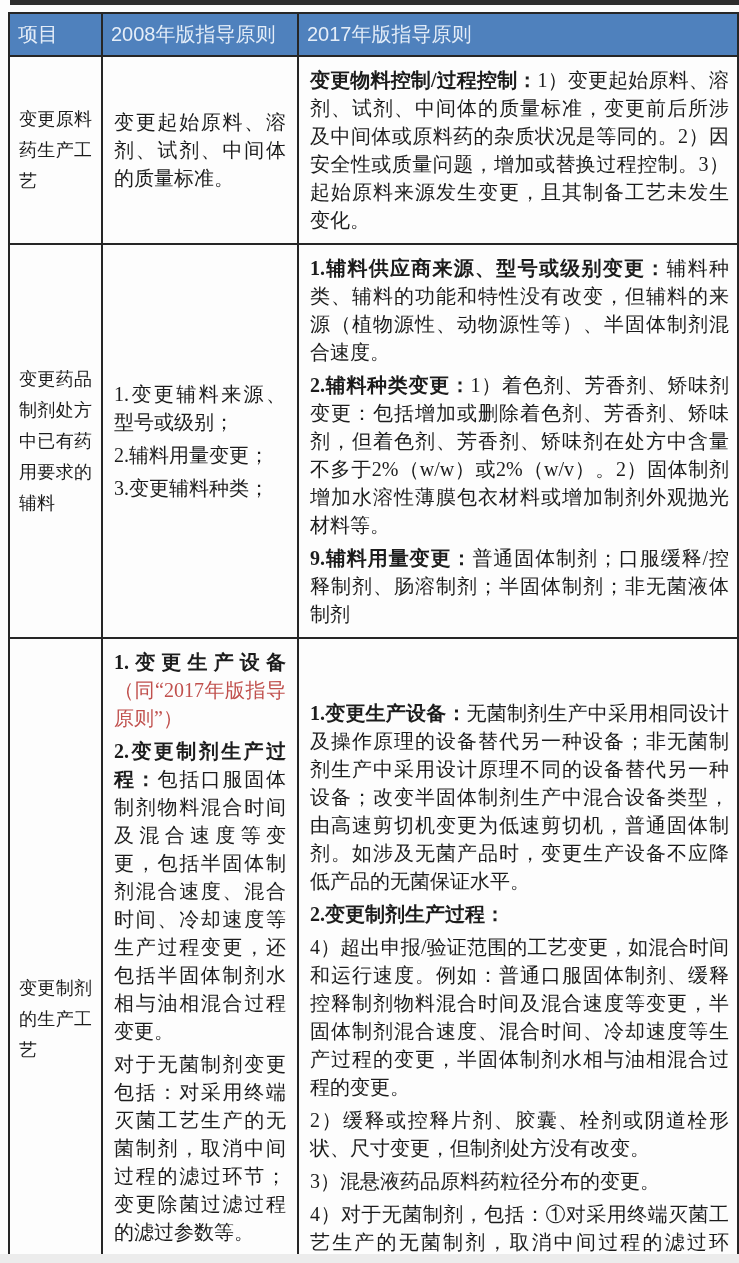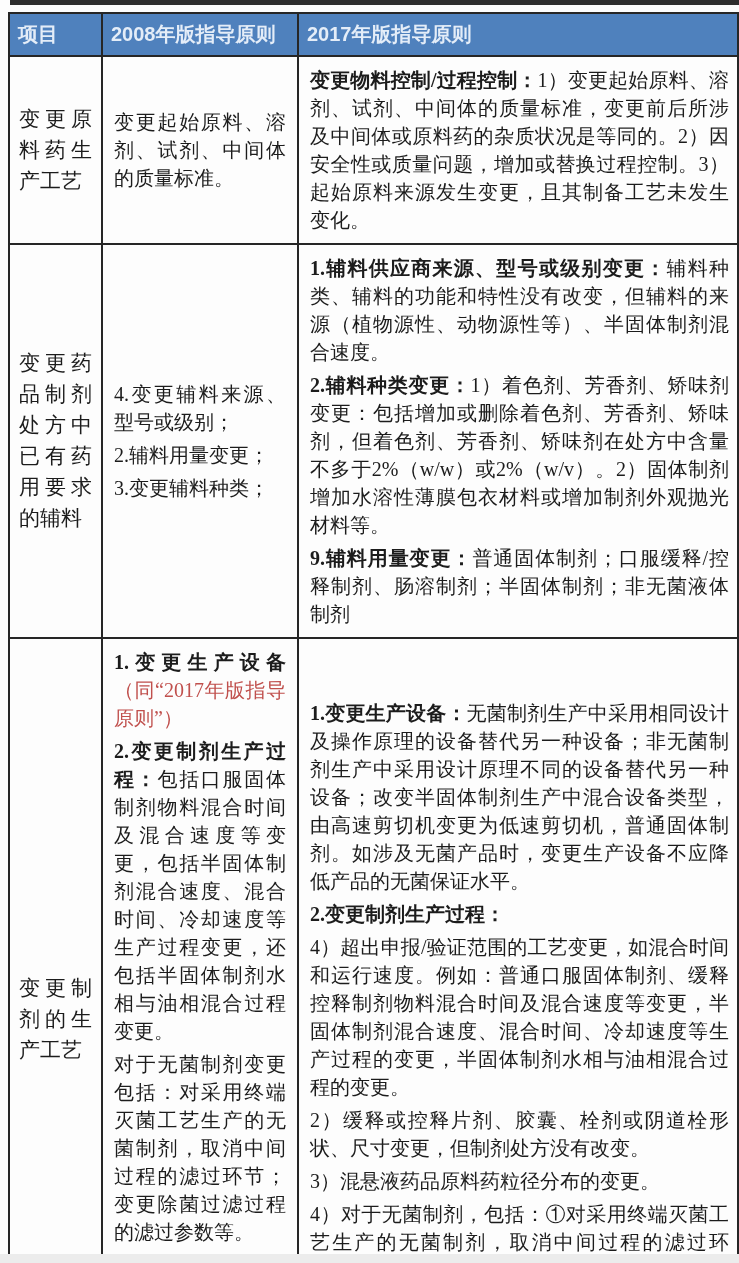--- a/index.html
+++ b/index.html
@@ -38,32 +38,32 @@
     overflow:hidden;
   }
   tr.hrow{height:43px;}
   tr.r1{height:177px;}
   tr.r2{height:364px;}
   tr.r3{height:654px;}
   th{
     background:var(--header-bg);
     color:var(--header-text);
     font-family:"Liberation Sans","DejaVu Sans",sans-serif;
-    font-weight:bold;
+    font-weight:normal;
     font-size:20px;
     text-align:left;
     padding:4px 8px;
   }
   td{
     font-size:20px;
     line-height:28px;
     padding:4px 6px;
   }
   td.item{
-    font-size:21px;
+    font-size:18px;
     line-height:31px;
     padding:4px 9px;
     text-align:justify;
     text-justify:inter-character;
     word-break:break-all;
   }
   td p{
     margin:5px;
     text-align:justify;
     text-justify:inter-character;
@@ -102,21 +102,21 @@
         <td class="v08">
             <p><span>变更起始原料、溶剂、试剂、中间体的质量标准。</span></p>
           </td>
         <td class="v17">
             <p><span class="bold">变更物料控制/过程控制：</span><span>1）变更起始原料、溶剂、试剂、中间体的质量标准，变更前后所涉及中间体或原料药的杂质状况是等同的。2）因安全性或质量问题，增加或替换过程控制。3）起始原料来源发生变更，且其制备工艺未发生变化。</span></p>
           </td>
       </tr>
       <tr class="r2">
         <td class="item">变更药品制剂处方中已有药用要求的辅料</td>
         <td class="v08">
-            <p><span>4.变更辅料来源、型号或级别；</span></p>
+            <p><span>1.变更辅料来源、型号或级别；</span></p>
             <p><span>2.辅料用量变更；</span></p>
             <p><span>3.变更辅料种类；</span></p>
           </td>
         <td class="v17">
             <p><span class="bold">1.辅料供应商来源、型号或级别变更：</span><span>辅料种类、辅料的功能和特性没有改变，但辅料的来源（植物源性、动物源性等）、半固体制剂混合速度。</span></p>
             <p><span class="bold">2.辅料种类变更：</span><span>1）着色剂、芳香剂、矫味剂变更：包括增加或删除着色剂、芳香剂、矫味剂，但着色剂、芳香剂、矫味剂在处方中含量不多于2%（w/w）或2%（w/v）。2）固体制剂增加水溶性薄膜包衣材料或增加制剂外观抛光材料等。</span></p>
             <p><span class="bold">9.辅料用量变更：</span><span>普通固体制剂；口服缓释/控释制剂、肠溶制剂；半固体制剂；非无菌液体制剂</span></p>
           </td>
       </tr>
       <tr class="r3">

